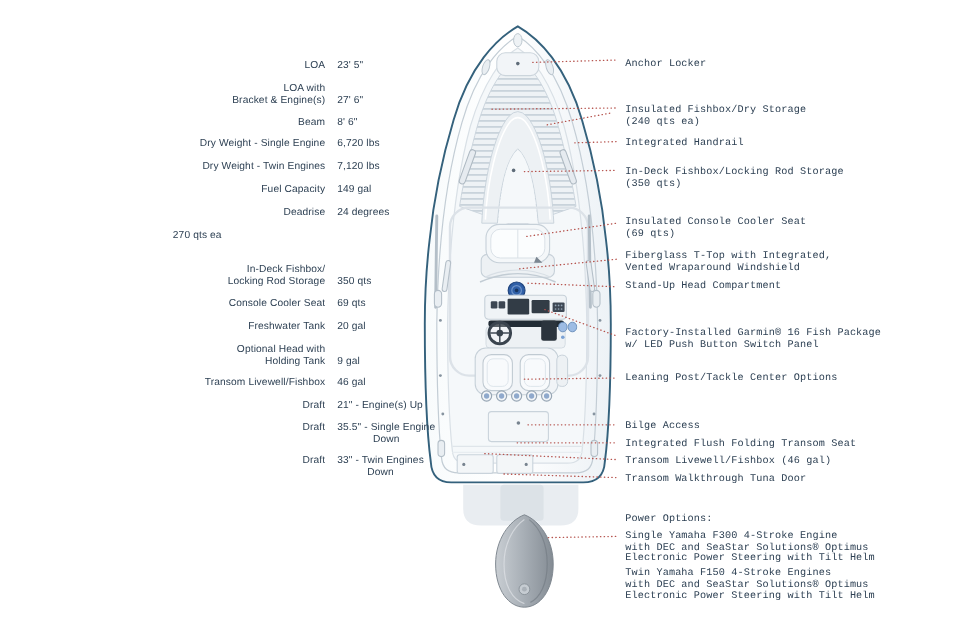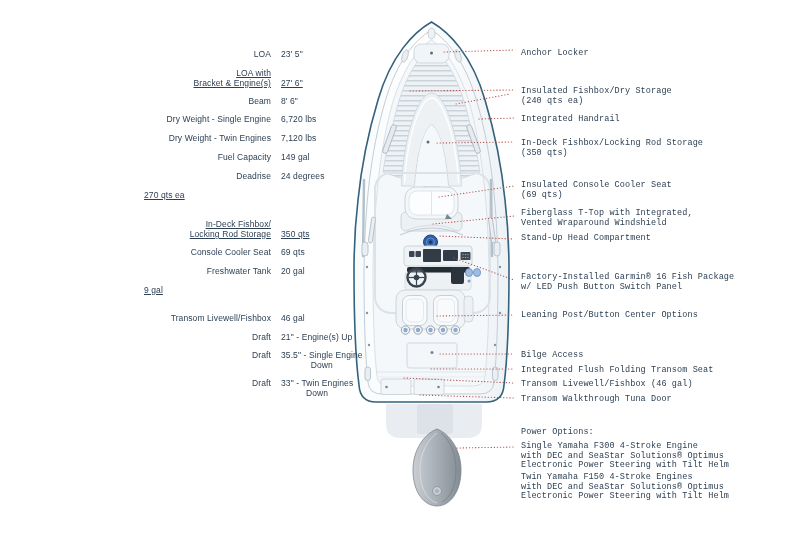--- a/index.html
+++ b/index.html
@@ -1,20 +1,20 @@
 <!DOCTYPE html>
 <html><head>
 <meta charset="utf-8">
 <style>
   html,body{margin:0;padding:0;background:#fff;}
   .stage{position:relative;width:800px;height:533px;background:#ffffff;overflow:hidden;
          font-family:"Liberation Sans", sans-serif;color:#2e4154;margin-left:24px;}
   svg.boat{position:absolute;left:0;top:0;}
   .spec-row{position:absolute;left:110px;display:flex;align-items:center;}
-  .spec-row.ae{align-items:flex-end;text-decoration:underline;}
+  .spec-row.ae{align-items:flex-end;}
   .spec-row.as{align-items:flex-start;}
   .spec-label{width:137px;text-align:right;white-space:pre-line;font-size:8.5px;line-height:10px;letter-spacing:.1px;}
   .spec-value{margin-left:10px;white-space:pre-line;font-size:8.5px;line-height:10px;letter-spacing:.1px;}
   .spec-row.vc .spec-value{text-align:center;}
   .callout{position:absolute;left:497px;width:230px;white-space:pre-line;font-size:8.5px;line-height:10px;letter-spacing:.1px;font-family:Liberation Mono, monospace;}
   .callout.tight{line-height:9.5px;}
 </style>
 </head>
 <body>
 
@@ -251,20 +251,22 @@
       </div>
     <div class="spec-row" style="top:247px">
         <div class="spec-label">Console Cooler Seat</div>
         <div class="spec-value">69 qts</div>
       </div>
     <div class="spec-row" style="top:266px">
         <div class="spec-label">Freshwater Tank</div>
         <div class="spec-value">20 gal</div>
       </div>
     <div class="spec-row ae" style="top:285px">
+        <div class="spec-label">Optional Head with
+Holding Tank</div>
         <div class="spec-value">9 gal</div>
       </div>
     <div class="spec-row" style="top:313px">
         <div class="spec-label">Transom Livewell/Fishbox</div>
         <div class="spec-value">46 gal</div>
       </div>
     <div class="spec-row" style="top:332px">
         <div class="spec-label">Draft</div>
         <div class="spec-value">21" - Engine(s) Up</div>
       </div>
@@ -287,21 +289,21 @@
     <div class="callout" style="top:114px">Integrated Handrail</div>
     <div class="callout" style="top:138px">In-Deck Fishbox/Locking Rod Storage
 (350 qts)</div>
     <div class="callout" style="top:180px">Insulated Console Cooler Seat
 (69 qts)</div>
     <div class="callout" style="top:208px">Fiberglass T-Top with Integrated,
 Vented Wraparound Windshield</div>
     <div class="callout" style="top:233px">Stand-Up Head Compartment</div>
     <div class="callout" style="top:272px">Factory-Installed Garmin® 16 Fish Package
 w/ LED Push Button Switch Panel</div>
-    <div class="callout" style="top:310px">Leaning Post/Button Center Options</div>
+    <div class="callout" style="top:310px">Leaning Post/Tackle Center Options</div>
     <div class="callout" style="top:350px">Bilge Access</div>
     <div class="callout" style="top:365px">Integrated Flush Folding Transom Seat</div>
     <div class="callout" style="top:379px">Transom Livewell/Fishbox (46 gal)</div>
     <div class="callout" style="top:394px">Transom Walkthrough Tuna Door</div>
     <div class="callout" style="top:427px">Power Options:</div>
     <div class="callout tight" style="top:442px">Single Yamaha F300 4-Stroke Engine
 with DEC and SeaStar Solutions® Optimus
 Electronic Power Steering with Tilt Helm</div>
     <div class="callout tight" style="top:473px">Twin Yamaha F150 4-Stroke Engines
 with DEC and SeaStar Solutions® Optimus

